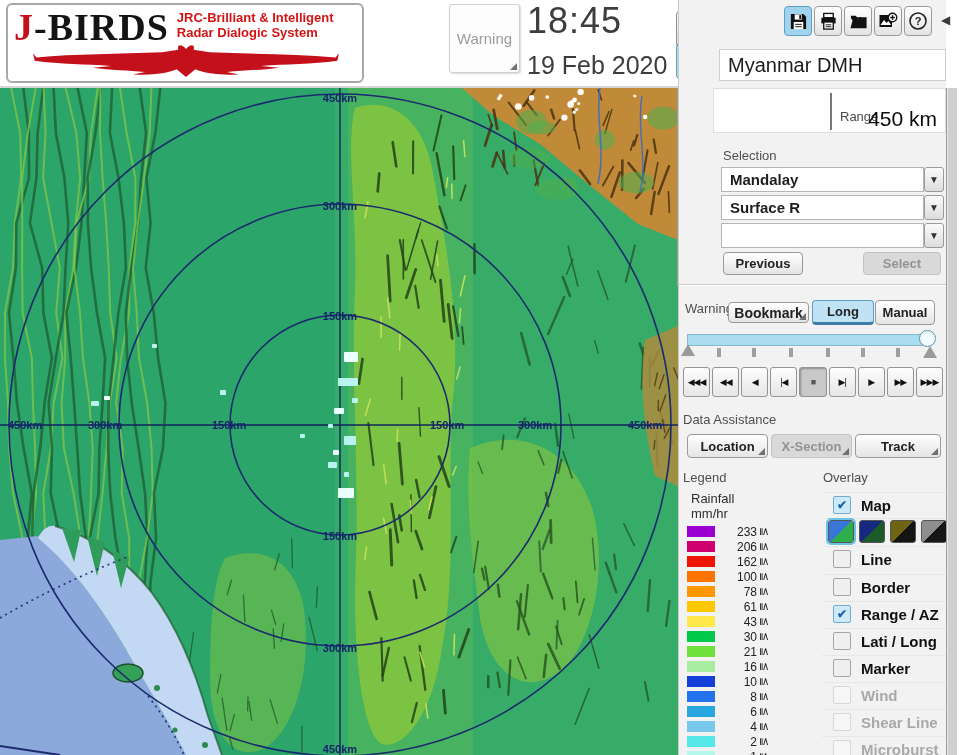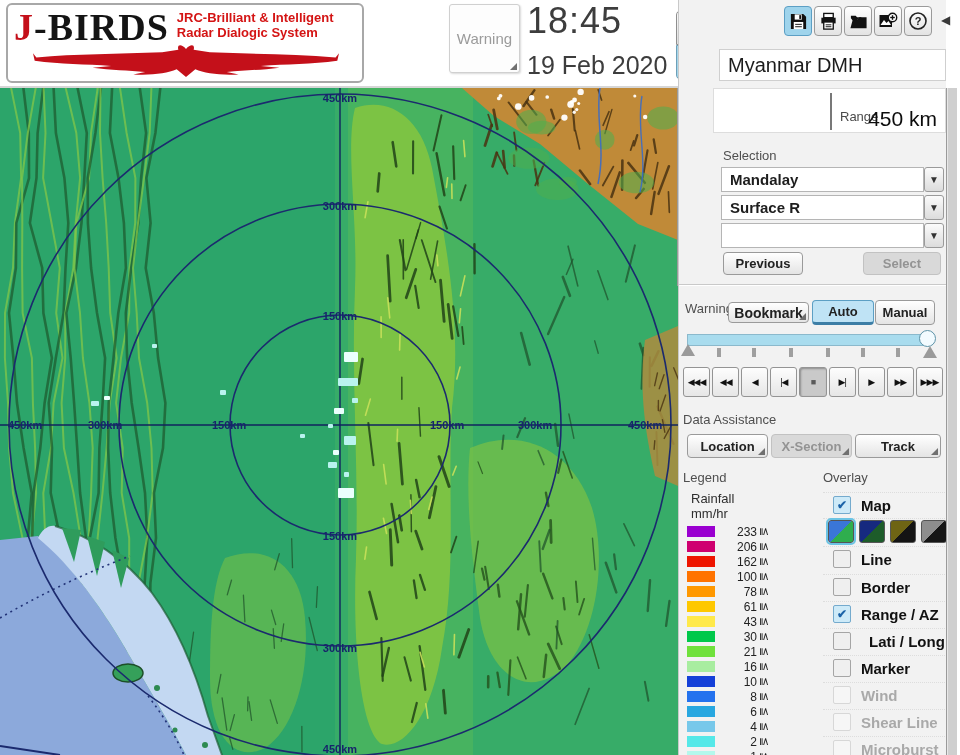--- a/index.html
+++ b/index.html
@@ -499,21 +499,21 @@
     <div id="previous-btn" class="btn abs">Previous</div>
     <div id="select-btn" class="btn abs disabled">Select</div>
 
     <div class="hsep abs" style="top:284px"></div>
 
     <div id="replay-label" class="abs sec-label">Warning</div>
     <div id="bookmark-btn" class="btn abs" style="font-size:14px">
       <span>Bookmark</span>
       <span class="corner-mark"></span>
     </div>
-    <div id="auto-btn" class="btn abs sel">Auto</div>
+    <div id="auto-btn" class="btn abs sel">Long</div>
     <div id="manual-btn" class="btn abs">Manual</div>
 
     <div id="replay-track" class="abs"></div>
     <div id="replay-thumb" class="abs"></div>
     <div id="tri-left" class="slide-tri abs"></div>
     <div id="tri-right" class="slide-tri abs"></div>
     <div id="ticks">
         <span class="tick" style="left: 38px;"></span>
         <span class="tick" style="left: 73px;"></span>
         <span class="tick" style="left: 110px;"></span>
@@ -650,21 +650,21 @@
           <span class="olbl ">Line</span>
         </div>
         <div class="orow" style="top: 86px;">
           <span class="cb  "></span>
           <span class="olbl ">Border</span>
         </div>
         <div class="orow" style="top: 113px;">
           <span class="cb on ">✔</span>
           <span class="olbl ">Range / AZ</span>
         </div>
-        <div class="orow" style="top: 140px; gap: 8px;">
+        <div class="orow" style="top: 140px;">
           <span class="cb  "></span>
           <span class="olbl ">Lati / Long</span>
         </div>
         <div class="orow" style="top: 167px;">
           <span class="cb  "></span>
           <span class="olbl ">Marker</span>
         </div>
         <div class="orow" style="top: 221px;">
           <span class="cb  dis"></span>
           <span class="olbl dis">Shear Line</span>

